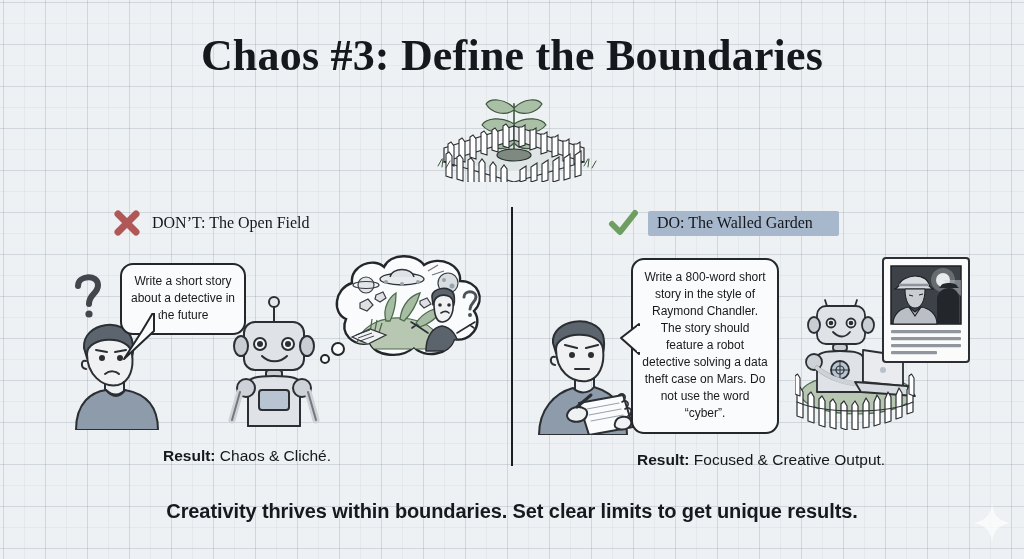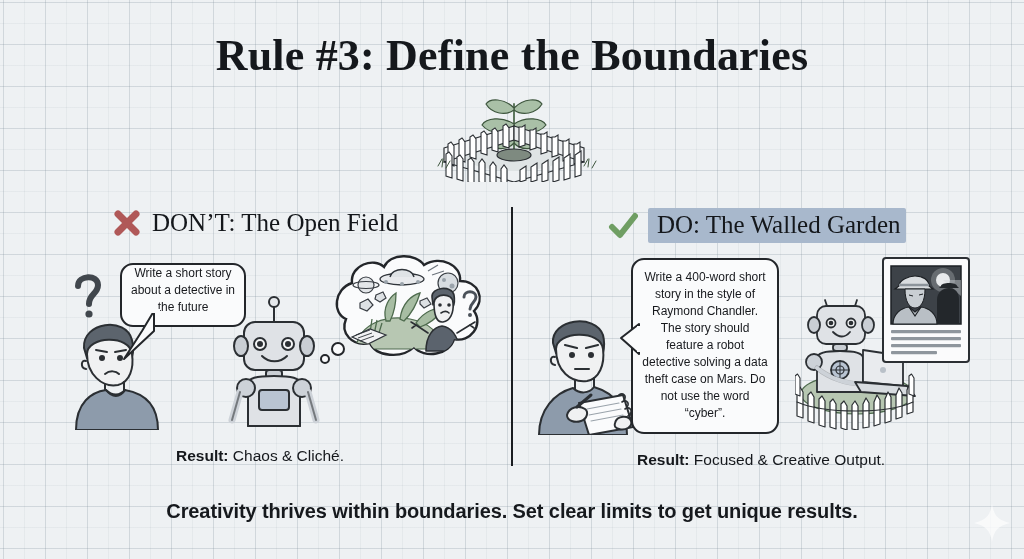--- a/index.html
+++ b/index.html
@@ -56,52 +56,52 @@
     width: 2px;
     height: 259px;
     background: #1a1d21;
   }
   
   .sec-head {
     position: absolute;
     display: flex;
     align-items: center;
     font-family: "Liberation Serif", serif;
-    font-size: 25px;
+    font-size: 16px;
     color: #14171b;
     white-space: nowrap;
   }
   #head-dont { left: 112px; top: 208px; }
   #head-do   { left: 608px; top: 208px; }
   .mark-icon {
     width: 30px;
     height: 30px;
     margin-right: 10px;
     flex: 0 0 auto;
   }
   #do-label {
     background: #a8b8cc;
-    padding: 3px 5px 4px 9px;
+    padding: 3px 26px 4px 9px;
     border-radius: 2px;
   }
   
   .bubble {
     position: absolute;
     background: #fafbfc;
     border: 2px solid #23262a;
     border-radius: 13px;
     text-align: center;
     color: #17191d;
     box-sizing: border-box;
   }
   #bubble-left {
     left: 120px;
     top: 263px;
     width: 126px;
-    padding: 0 8px 9px 8px;
+    padding: 8px 8px 9px 8px;
     font-size: 12px;
     line-height: 1.42;
   }
   #bubble-right {
     left: 631px;
     top: 258px;
     width: 148px;
     padding: 9px 9px 10px 9px;
     font-size: 12px;
     line-height: 1.42;
@@ -110,21 +110,21 @@
     position: absolute;
   }
   
   .result {
     position: absolute;
     font-size: 15.5px;
     color: #15181c;
     white-space: nowrap;
   }
   .result b { font-weight: 700; }
-  #result-left  { left: 176px; top: 447px; }
+  #result-left  { left: 163px; top: 447px; }
   #result-right { left: 637px; top: 451px; }
   
   #footer {
     position: absolute;
     left: 0;
     top: 500px;
     width: 1024px;
     text-align: center;
     font-size: 20px;
     font-weight: 600;
@@ -147,21 +147,21 @@
     width: 40px;
     height: 42px;
     opacity: 0.85;
   }
 </style>
 </head>
 <body>
 
 <div id="poster">
 
-  <div id="title">Rule #3: Define the Boundaries</div>
+  <div id="title">Chaos #3: Define the Boundaries</div>
 
   <div id="hero-garden" class="fig">
     <svg viewBox="0 0 180 100" width="180" height="100">
       <g stroke="#2b2f33" stroke-width="1.3" fill="none" stroke-linecap="round">
 
         <ellipse cx="90" cy="72" rx="52" ry="17" fill="#dfe4e5" stroke="none"></ellipse>
 
         <path d="M90 72 L90 22" stroke="#4f6b4f" stroke-width="1.8"></path>
 
         <g fill="#a9c0a7" stroke="#3d553d" stroke-width="1.2">
@@ -442,21 +442,21 @@
 
         <path d="M36 106 C38 98 48 96 54 100 C58 103 56 110 50 112 C44 114 36 112 36 106 Z" fill="#f0f1f2" stroke="#2b2f33"></path>
         <path d="M46 98 L60 86" stroke="#2b2f33" stroke-width="3"></path>
 
         <path d="M84 114 C86 106 98 106 100 112 C102 118 94 122 88 120 C84 119 83 117 84 114 Z" fill="#f0f1f2" stroke="#2b2f33"></path>
       </g>
     </svg>
   </div>
 
   <div id="bubble-right" class="bubble">
-    <span>Write a 400-word short story in the style of Raymond Chandler. The story should feature a robot detective solving a data theft case on Mars. Do not use the word “cyber”.</span>
+    <span>Write a 800-word short story in the style of Raymond Chandler. The story should feature a robot detective solving a data theft case on Mars. Do not use the word “cyber”.</span>
     <svg class="tail" style="left:-16px; top:60px;" width="24" height="40" viewBox="0 0 24 40">
       <path d="M22 4 L4 18 L22 34 Z" fill="#fafbfc" stroke="#23262a" stroke-width="2" stroke-linejoin="round"></path>
       <path d="M22 6 L22 32" stroke="#fafbfc" stroke-width="4"></path>
     </svg>
   </div>
 
   <div id="fig-robot-right" class="fig">
     <svg viewBox="0 0 122 132" width="122" height="132">
       <g stroke="#2b2f33" stroke-width="1.8" fill="none" stroke-linejoin="round" stroke-linecap="round">
 

